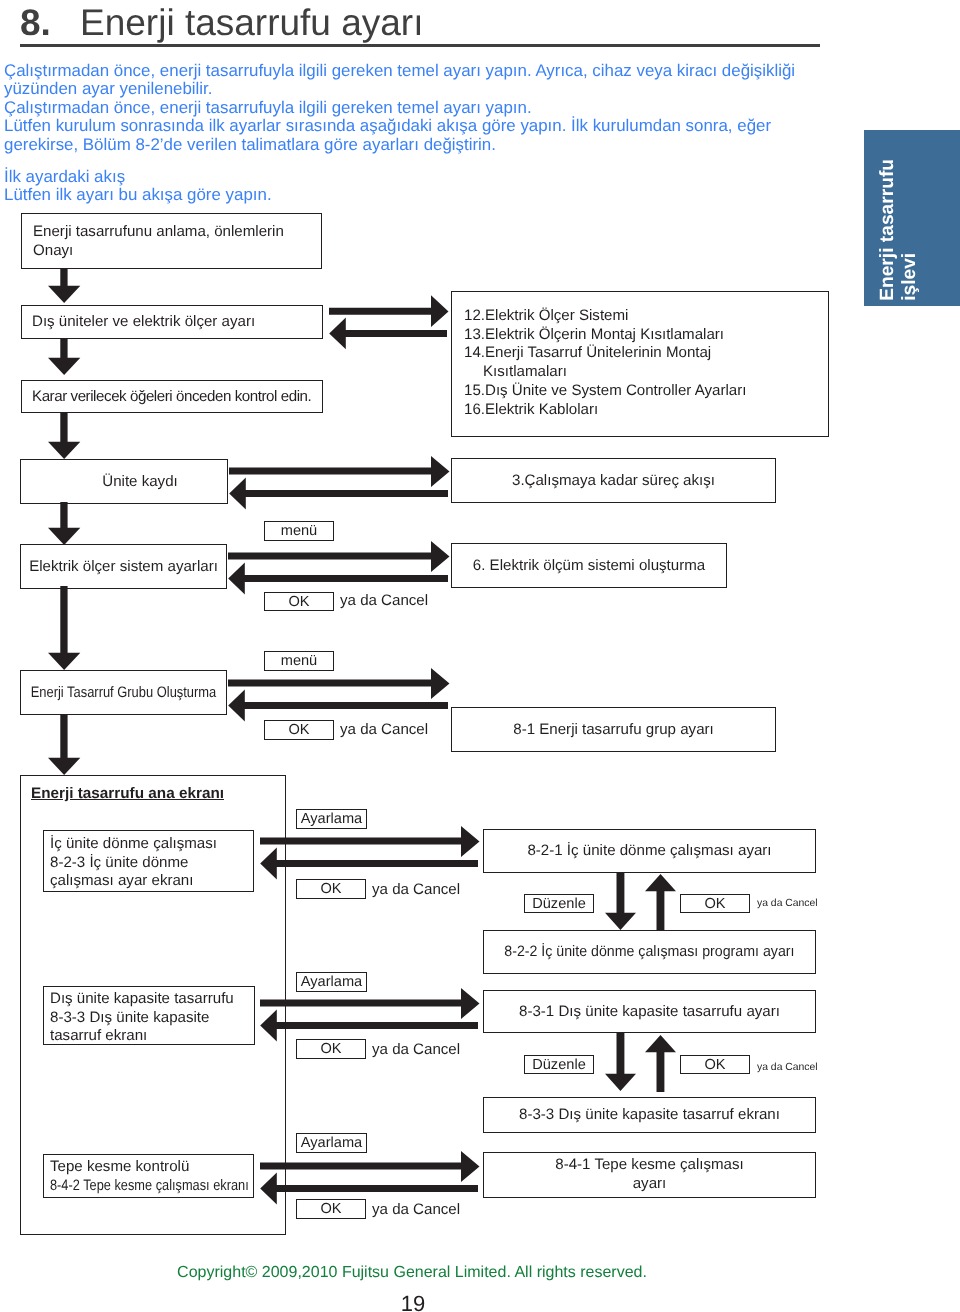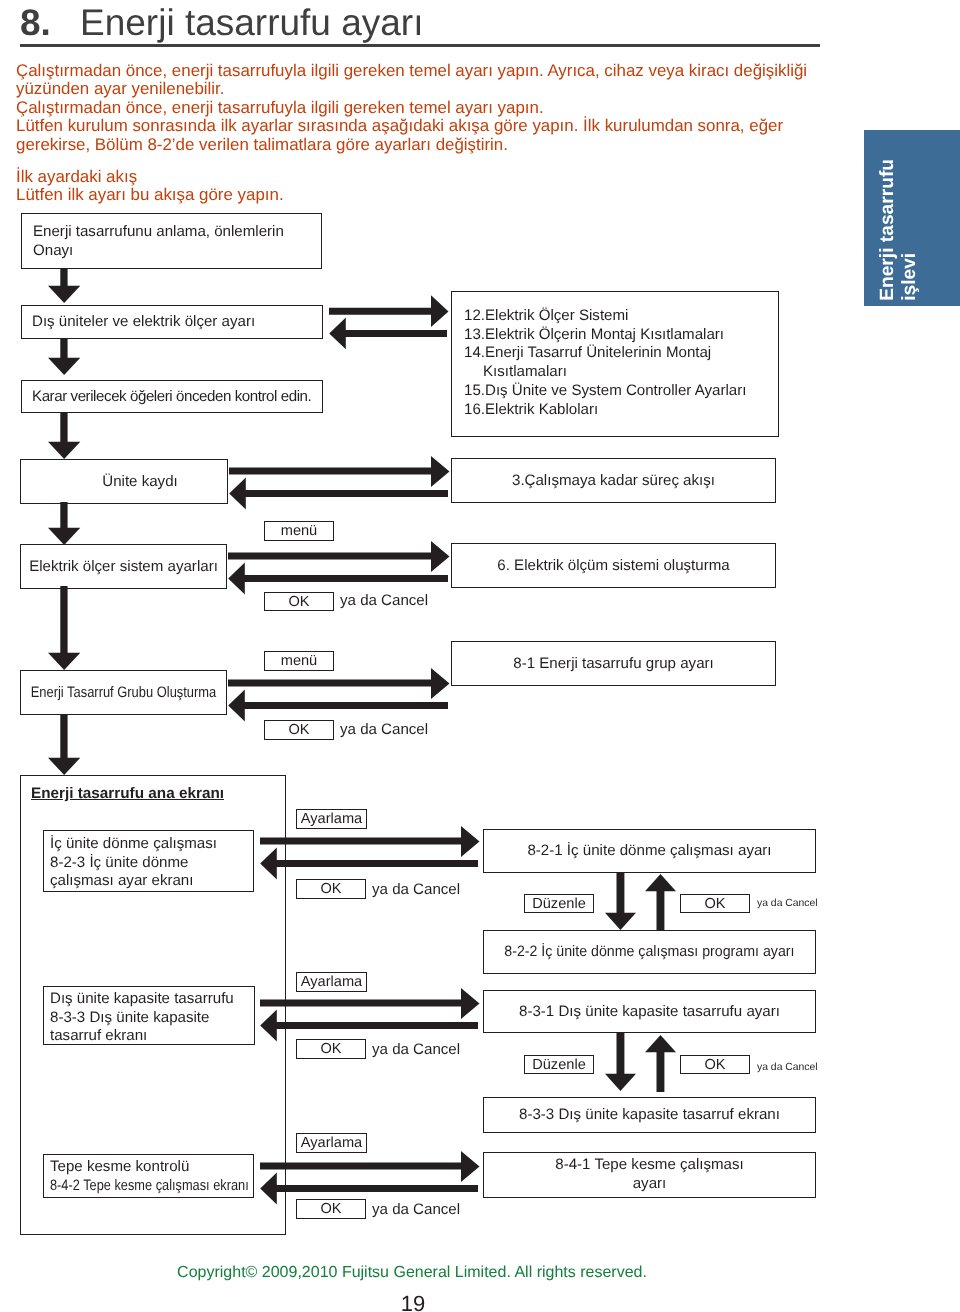--- a/index.html
+++ b/index.html
@@ -6,21 +6,21 @@
   html,body{margin:0;padding:0;background:#fff;}
   body{width:960px;height:1312px;font-family:"Liberation Sans",sans-serif;color:#231f20;overflow:hidden;-webkit-font-smoothing:antialiased;text-rendering:geometricPrecision;}
   .page{position:relative;width:960px;height:1312px;background:#fff;will-change:transform;transform:translateZ(0);}
 
   
   .chapter-num{position:absolute;left:20px;top:2px;font-size:37px;font-weight:bold;color:#3f3f3f;letter-spacing:0px;}
   .chapter-title{position:absolute;left:80px;top:2px;font-size:37px;font-weight:normal;color:#3f3f3f;}
   .head-rule{position:absolute;left:20px;top:44px;width:800px;height:3px;background:#3f3f3f;}
 
   
-  .intro{position:absolute;left:16px;font-size:16.9px;line-height:18.4px;color:#c2410c;white-space:pre-wrap;}
+  .intro{position:absolute;left:4px;font-size:16.9px;line-height:18.4px;color:#3b82f6;white-space:pre-wrap;}
 
   
   .side-tab{position:absolute;left:864px;top:130px;width:96px;height:176px;background:#3d6c96;overflow:hidden;}
   .side-tab .lbl{position:absolute;left:0;top:0;width:176px;height:96px;
      transform:translate(13px,21px) rotate(-90deg) translate(-176px,0);transform-origin:0 0;
      color:#fff;font-size:19.2px;font-weight:bold;line-height:22.4px;
      display:flex;align-items:flex-start;justify-content:flex-end;
      padding-right:8px;box-sizing:border-box;white-space:pre;text-align:left;}
 
   
@@ -69,21 +69,21 @@
   </svg>
 
   <div class="box lft" style="left:21px;top:305px;width:302px;height:34px;">Dış üniteler ve elektrik ölçer ayarı</div>
 
   <svg class="arrow" style="left:47.9px;top:338px;width:32.3px;height:37px;" viewBox="0 0 32.3 37">
     <path d="M12.3 0 L19.6 0 L19.6 19.8 L32.3 19.8 L16.15 37 L0 19.8 L12.3 19.8 Z" fill="#231f20"></path>
   </svg>
 
   <div class="box lft" style="left:21px;top:380px;width:302px;height:33px;letter-spacing:-0.43px;">Karar verilecek öğeleri önceden kontrol edin.</div>
 
-  <div class="box" style="left:451px;top:291px;width:328px;height:146px;padding:15px 0 12px 12px;font-size:15.1px;line-height:18.7px;">
+  <div class="box" style="left:451px;top:291px;width:378px;height:146px;padding:15px 0 12px 12px;font-size:15.1px;line-height:18.7px;">
     <div>12.Elektrik Ölçer Sistemi</div>
     <div>13.Elektrik Ölçerin Montaj Kısıtlamaları</div>
     <div>14.Enerji Tasarruf Ünitelerinin Montaj</div>
     <div style="padding-left:19px;">Kısıtlamaları</div>
     <div>15.Dış Ünite ve System Controller Ayarları</div>
     <div>16.Elektrik Kabloları</div>
   </div>
 
   <svg class="arrow" style="left:328px;top:294px;width:125px;height:58px;" viewBox="0 0 125 58">
     <path d="M1 13.7 L103 13.7 L103 1.2 L120.5 17.5 L103 32.9 L103 20.8 L1 20.8 Z" fill="#231f20"></path>
@@ -102,40 +102,40 @@
     <path d="M1 10.5 L203 10.5 L203 -1 L221.5 14.5 L203 30 L203 17.6 L1 17.6 Z" fill="#231f20"></path>
     <path d="M220 33 L17.8 33 L17.8 20.5 L1.2 36.5 L17.8 52.5 L17.8 40 L220 40 Z" fill="#231f20"></path>
   </svg>
 
   <svg class="arrow" style="left:47.9px;top:502px;width:32.3px;height:43px;" viewBox="0 0 32.3 43">
     <path d="M12.3 0 L19.6 0 L19.6 25.8 L32.3 25.8 L16.15 43 L0 25.8 L12.3 25.8 Z" fill="#231f20"></path>
   </svg>
 
   <div class="box cen" style="left:20px;top:544px;width:207px;height:45px;">Elektrik ölçer sistem ayarları</div>
 
-  <div class="box cen" style="left:451px;top:543px;width:325px;height:45px;">6. Elektrik ölçüm sistemi oluşturma</div>
+  <div class="box cen" style="left:451px;top:543px;width:276px;height:45px;">6. Elektrik ölçüm sistemi oluşturma</div>
 
   <svg class="arrow" style="left:227px;top:542px;width:226px;height:58px;" viewBox="0 0 226 58">
     <path d="M1 10.5 L204 10.5 L204 -1 L222.5 14.5 L204 30 L204 17.6 L1 17.6 Z" fill="#231f20"></path>
     <path d="M221 33 L17.8 33 L17.8 20.5 L1.2 36.5 L17.8 52.5 L17.8 40 L221 40 Z" fill="#231f20"></path>
   </svg>
 
   <div class="tag" style="left:264px;top:521px;width:70px;height:20px;">menü</div>
   <div class="tag" style="left:264px;top:592px;width:70px;height:19px;">OK</div>
   <div class="plain" style="left:340px;top:592px;">ya da Cancel</div>
 
   <svg class="arrow" style="left:47.9px;top:586px;width:32.3px;height:84px;" viewBox="0 0 32.3 84">
     <path d="M12.3 0 L19.6 0 L19.6 66.8 L32.3 66.8 L16.15 84 L0 66.8 L12.3 66.8 Z" fill="#231f20"></path>
   </svg>
 
   <div class="box cen" style="left:20px;top:670px;width:207px;height:45px;">
     <span class="cond" style="transform:scaleX(0.855);white-space:nowrap;">Enerji Tasarruf Grubu Oluşturma</span>
   </div>
 
-  <div class="box cen" style="left:451px;top:641px;width:325px;height:45px;">8-1 Enerji tasarrufu grup ayarı</div>
+  <div class="box cen" style="left:451px;top:707px;width:325px;height:45px;">8-1 Enerji tasarrufu grup ayarı</div>
 
   <svg class="arrow" style="left:227px;top:669px;width:226px;height:58px;" viewBox="0 0 226 58">
     <path d="M1 10.5 L204 10.5 L204 -1 L222.5 14.5 L204 30 L204 17.6 L1 17.6 Z" fill="#231f20"></path>
     <path d="M221 33 L17.8 33 L17.8 20.5 L1.2 36.5 L17.8 52.5 L17.8 40 L221 40 Z" fill="#231f20"></path>
   </svg>
 
   <div class="tag" style="left:264px;top:651px;width:70px;height:20px;">menü</div>
   <div class="tag" style="left:264px;top:720px;width:70px;height:20px;">OK</div>
   <div class="plain" style="left:340px;top:721px;">ya da Cancel</div>
 

